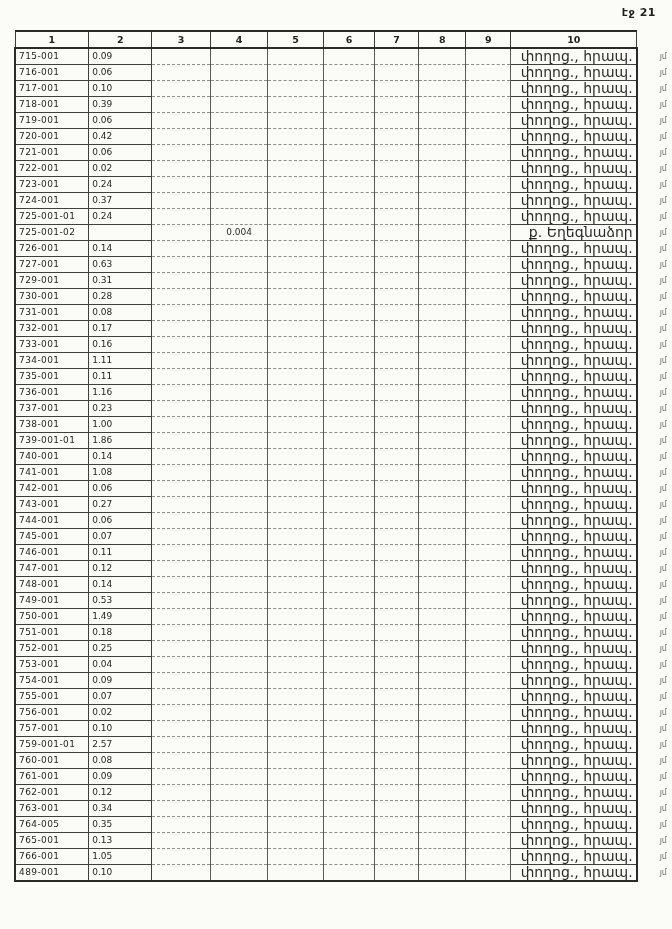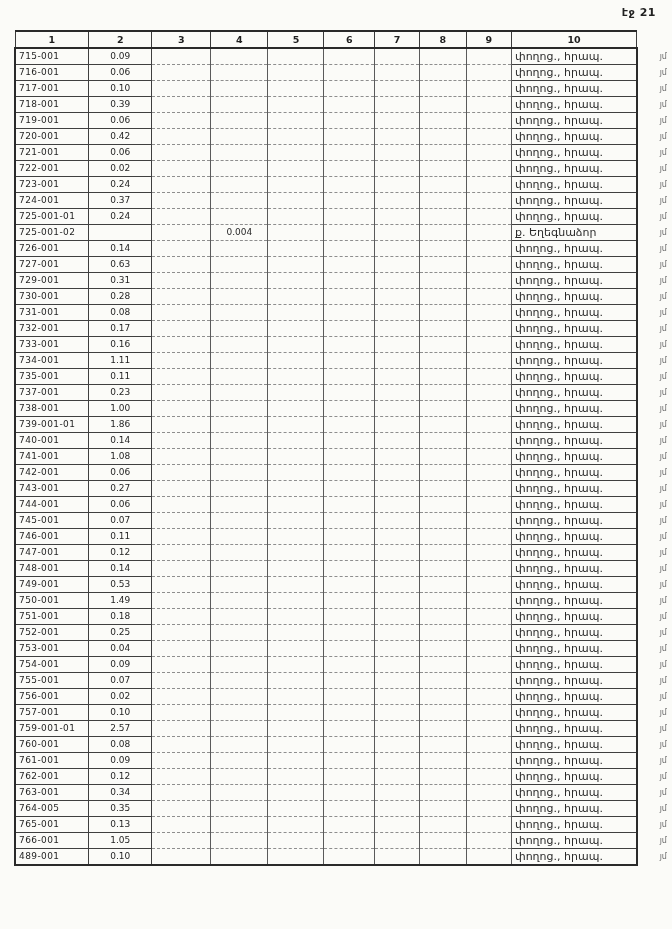--- a/index.html
+++ b/index.html
@@ -67,35 +67,34 @@
   }
   
   td.c1 {
     border: 1px solid #3f3f3f;
     border-left: 2px solid #2a2a2a;
     text-align: left;
     letter-spacing: 0.4px;
   }
   td.c2 {
     border: 1px solid #3f3f3f;
-    text-align: center;
   }
   td.c3, td.c4, td.c5, td.c6, td.c7, td.c8, td.c9 {
     border-left: 1px solid #5a5a5a;
     border-right: 1px solid #5a5a5a;
     border-top: 1px dashed #8e8e8e;
     border-bottom: 1px dashed #8e8e8e;
     text-align: center;
     color: #2a2a2a;
   }
   td.c10 {
     border: 1px solid #3f3f3f;
     border-right: 2px solid #2a2a2a;
-    text-align: left;
-    font-size: 11px;
+    text-align: right;
+    font-size: 14px;
     color: #2b2b2b;
   }
   td.margin-cell {
     border: none;
     font-size: 8px;
     color: #6d6d6d;
     padding-left: 22px;
     text-align: left;
   }
   tbody tr:last-child td.c1,
@@ -415,20 +414,33 @@
         <td class="c4"></td>
         <td class="c5"></td>
         <td class="c6"></td>
         <td class="c7"></td>
         <td class="c8"></td>
         <td class="c9"></td>
         <td class="c10">փողոց., հրապ.</td>
         <td class="margin-cell">յմ</td>
       </tr>
       <tr>
+        <td class="c1">736-001</td>
+        <td class="c2">1.16</td>
+        <td class="c3"></td>
+        <td class="c4"></td>
+        <td class="c5"></td>
+        <td class="c6"></td>
+        <td class="c7"></td>
+        <td class="c8"></td>
+        <td class="c9"></td>
+        <td class="c10">փողոց., հրապ.</td>
+        <td class="margin-cell">յմ</td>
+      </tr>
+      <tr>
         <td class="c1">737-001</td>
         <td class="c2">0.23</td>
         <td class="c3"></td>
         <td class="c4"></td>
         <td class="c5"></td>
         <td class="c6"></td>
         <td class="c7"></td>
         <td class="c8"></td>
         <td class="c9"></td>
         <td class="c10">փողոց., հրապ.</td>

